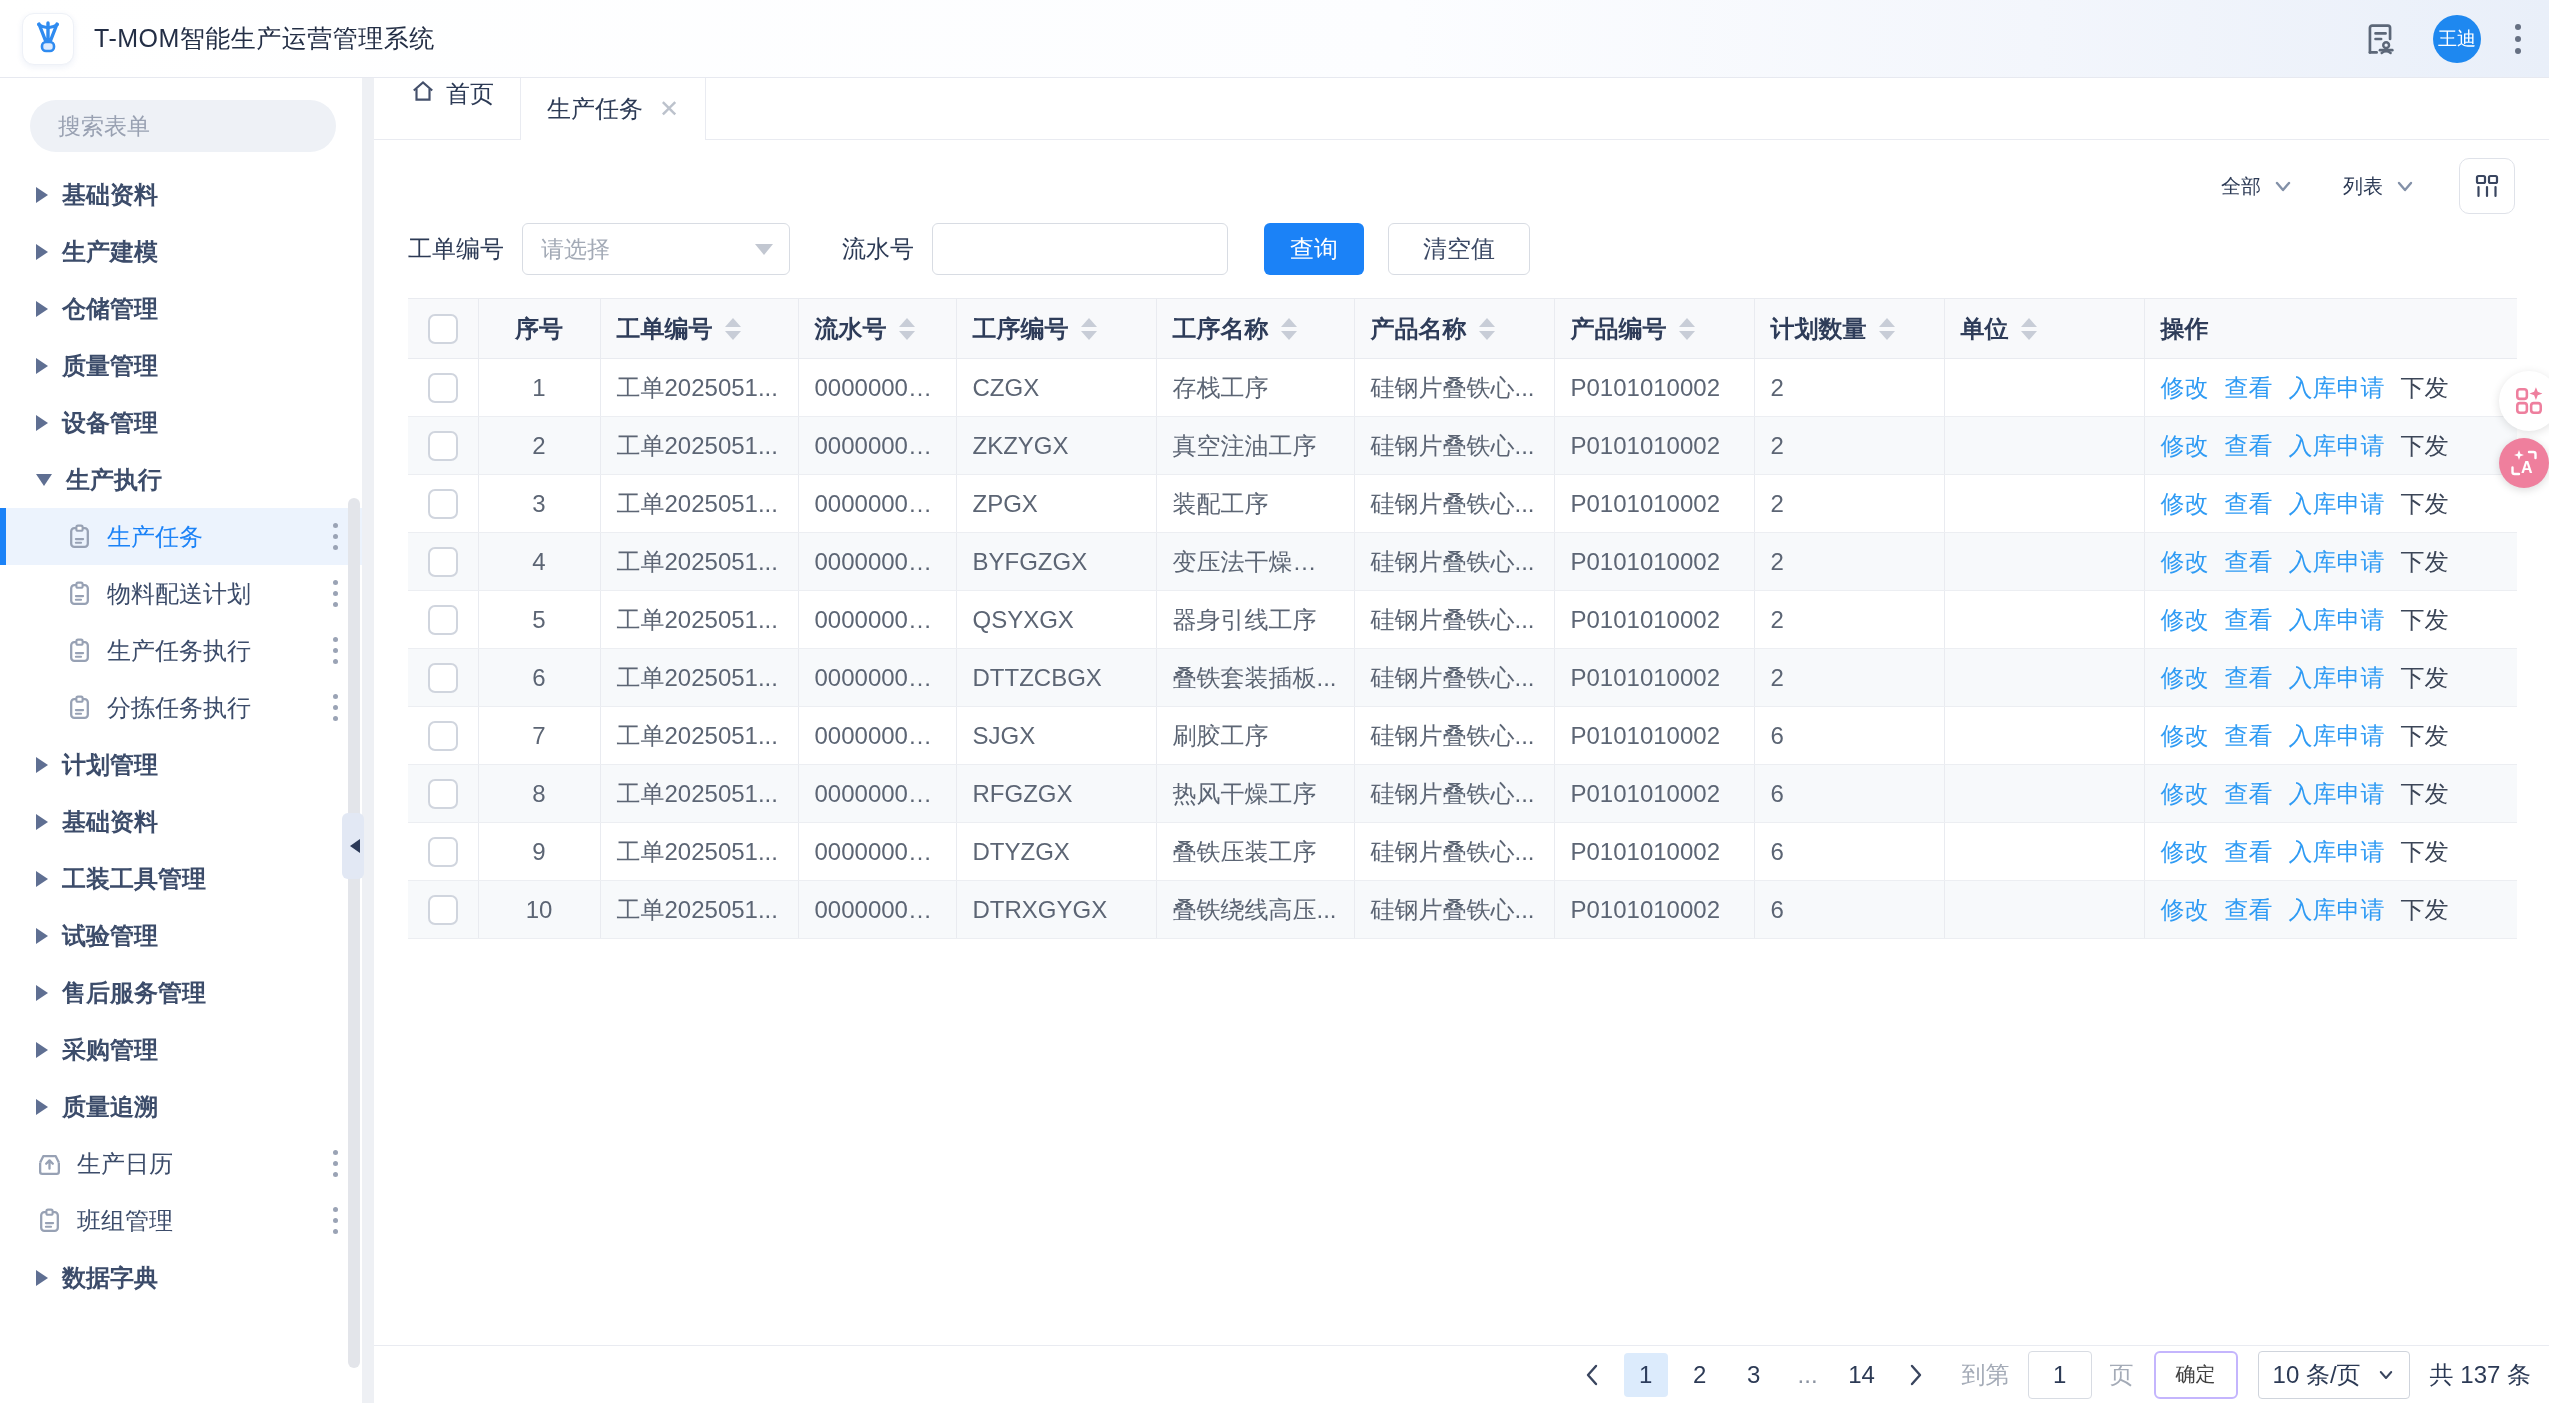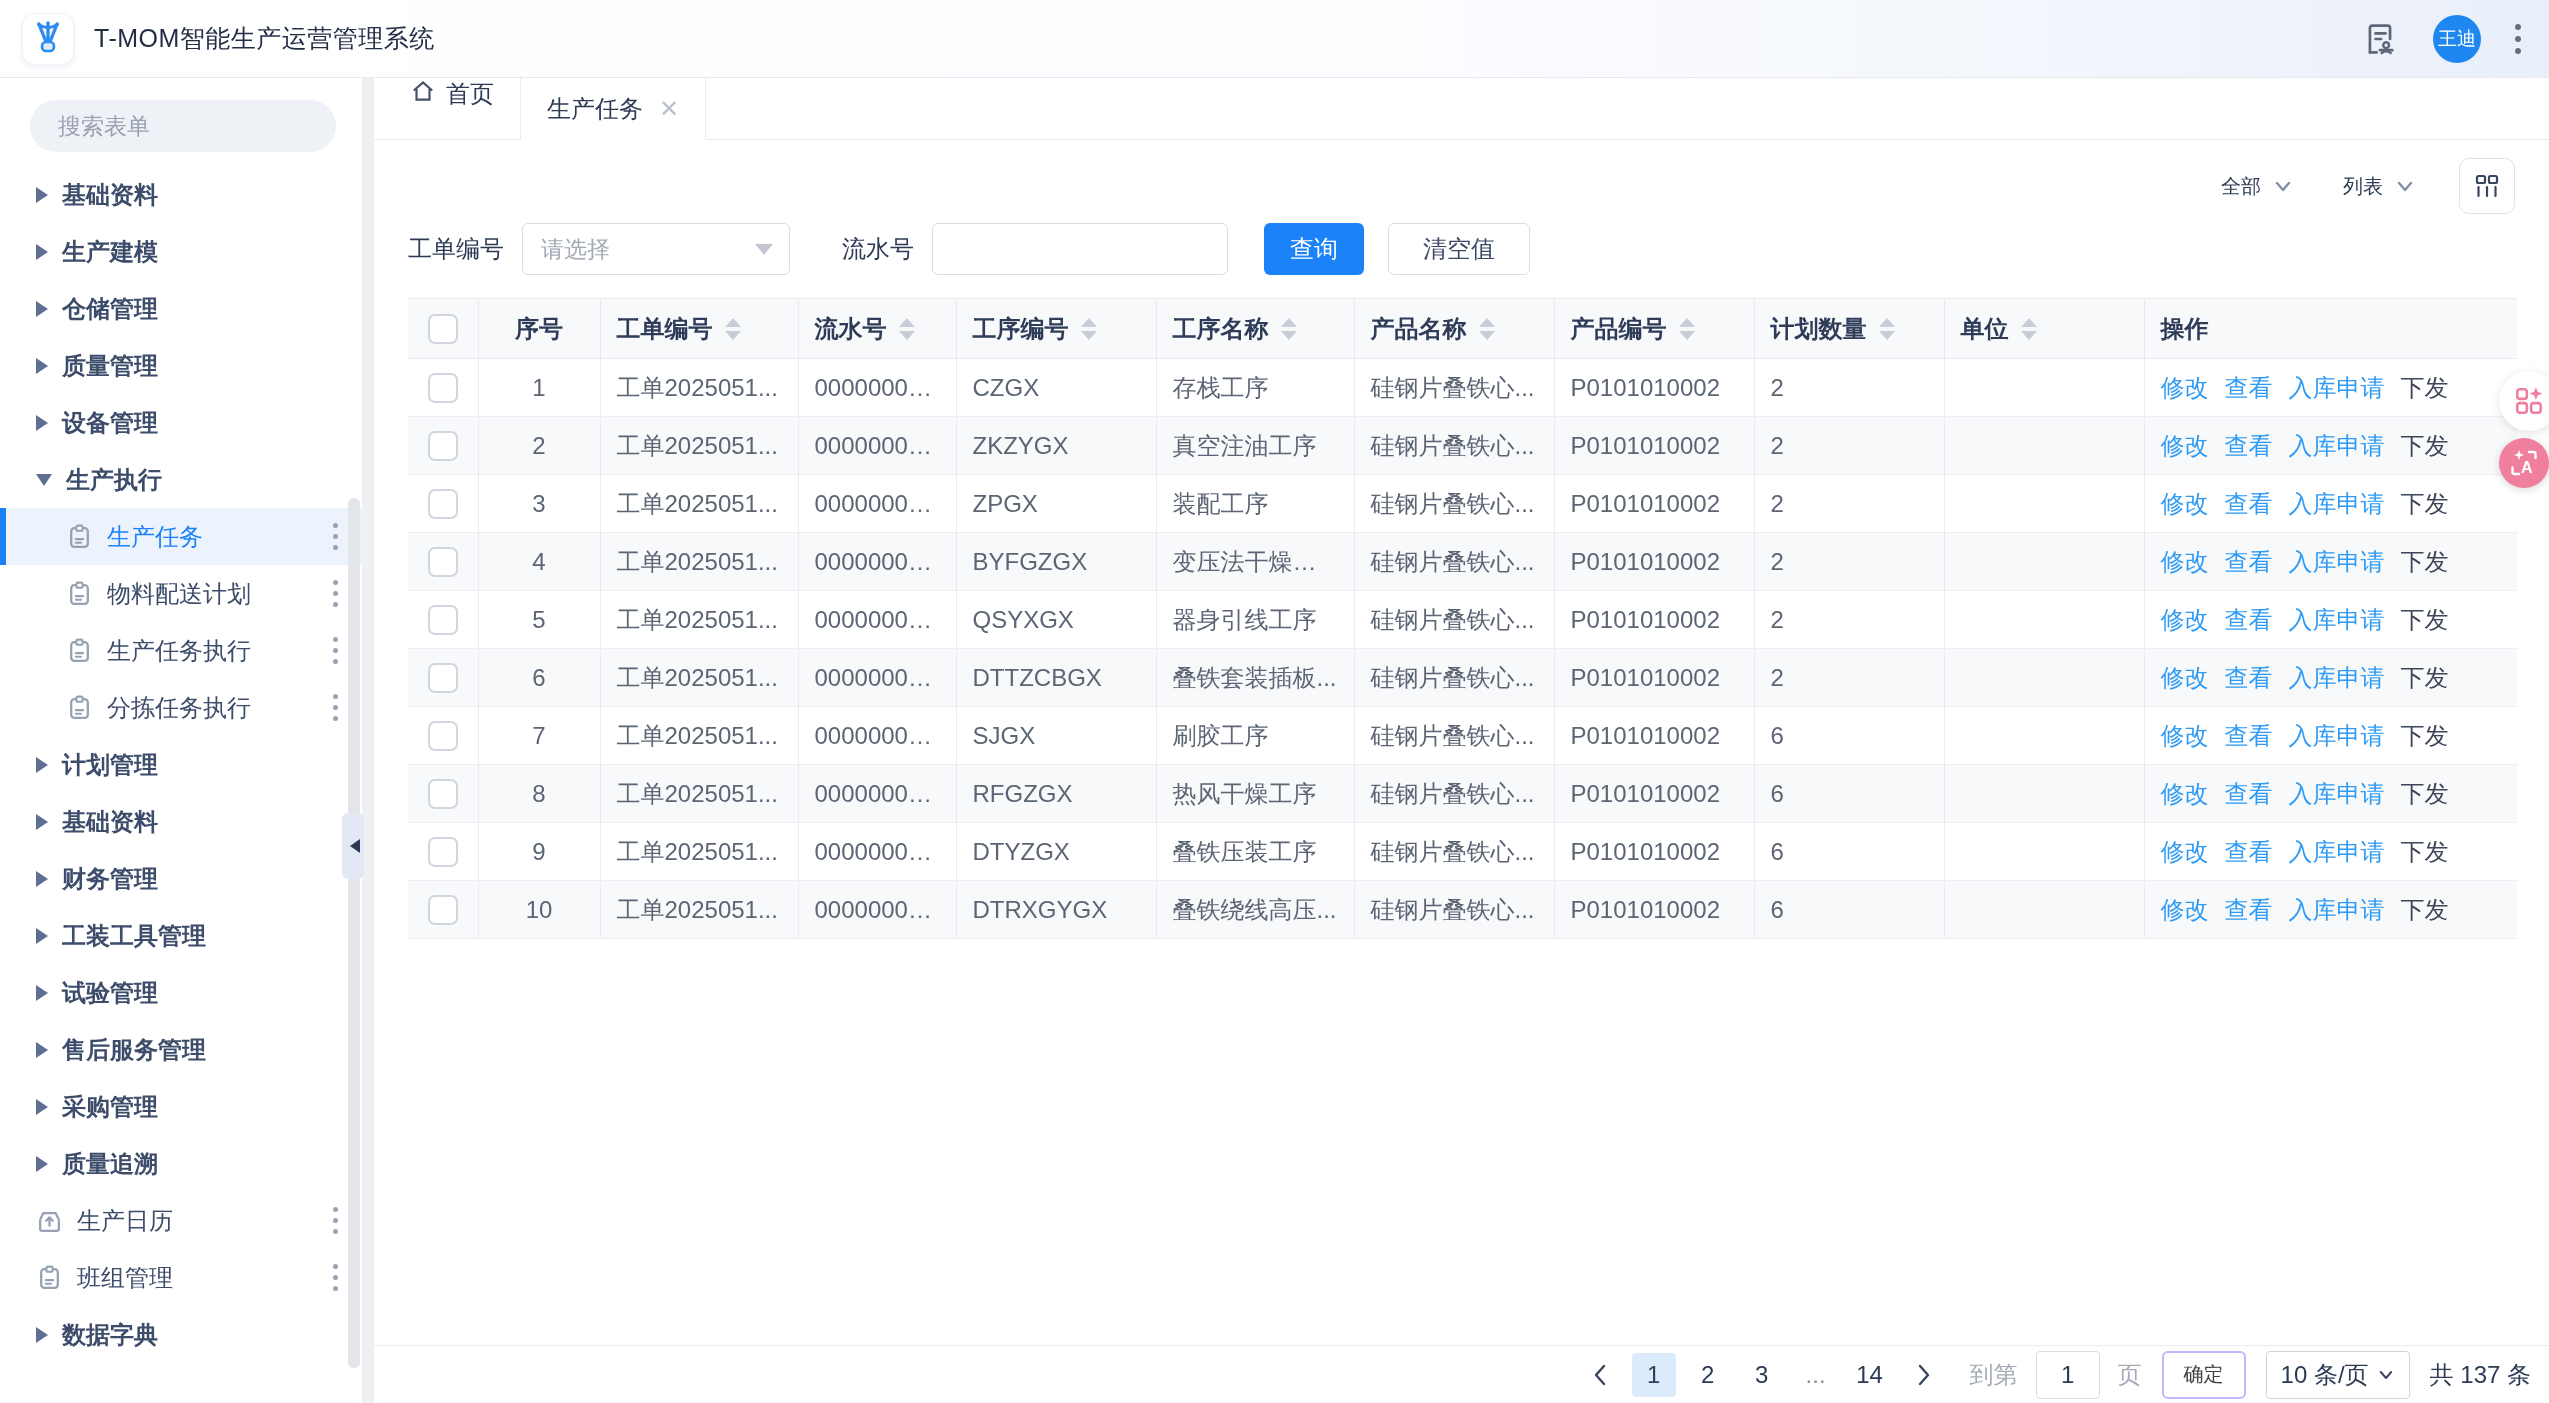--- a/index.html
+++ b/index.html
@@ -106,21 +106,21 @@
   .pg-chev{width:44px;height:44px;display:flex;align-items:center;justify-content:center;cursor:pointer;}
   .page{min-width:44px;height:44px;display:inline-flex;align-items:center;justify-content:center;border-radius:4px;
     cursor:pointer;padding:0 4px;}
   .page.active{background:#dcebfc;color:#2c3c5c;}
   .page.dots{color:#8b93a1;cursor:default;}
   .goto-label,.page-label{color:#a4abb7;}
   .goto-input{width:64px;height:48px;border:1px solid #d8dce3;border-radius:4px;text-align:center;font-size:24px;
     color:#2c3a55;outline:none;font-family:inherit;margin:0 8px;}
   .confirm-btn{height:48px;padding:0 20px;border:2px solid #c4b5fd;background:#fff;border-radius:6px;font-size:20px;
     color:#404040;cursor:pointer;margin:0 10px;font-family:inherit;}
-  .size-select{height:48px;border:1px solid #cfd4dc;border-radius:4px;display:flex;align-items:center;gap:8px;
+  .size-select{height:48px;border:1px solid #cfd4dc;border-radius:4px;display:flex;align-items:center;gap:16px;
     padding:0 14px;cursor:pointer;background:#fff;}
   .total-text{margin-left:10px;}
 
   
   .float-w1{position:absolute;top:293px;right:-10px;width:60px;height:60px;border-radius:50%;background:#fff;
     box-shadow:0 2px 10px rgba(0,0,0,.12);display:flex;align-items:center;justify-content:center;z-index:9;cursor:pointer;}
   .float-w2{position:absolute;top:360px;right:0px;width:50px;height:50px;border-radius:50%;background:#ef7f9d;
     box-shadow:0 2px 8px rgba(0,0,0,.15);display:flex;align-items:center;justify-content:center;z-index:9;cursor:pointer;}
 </style>
 </head>
@@ -244,24 +244,20 @@
             <i></i>
           </span>
         </div>
         <div class="m-item group">
           <span class="tri"></span>
           <span class="m-label">计划管理</span>
         </div>
         <div class="m-item group">
           <span class="tri"></span>
           <span class="m-label">基础资料</span>
-        </div>
-        <div class="m-item group">
-          <span class="tri"></span>
-          <span class="m-label">财务管理</span>
         </div>
         <div class="m-item group">
           <span class="tri"></span>
           <span class="m-label">工装工具管理</span>
         </div>
         <div class="m-item group">
           <span class="tri"></span>
           <span class="m-label">试验管理</span>
         </div>
         <div class="m-item group">

